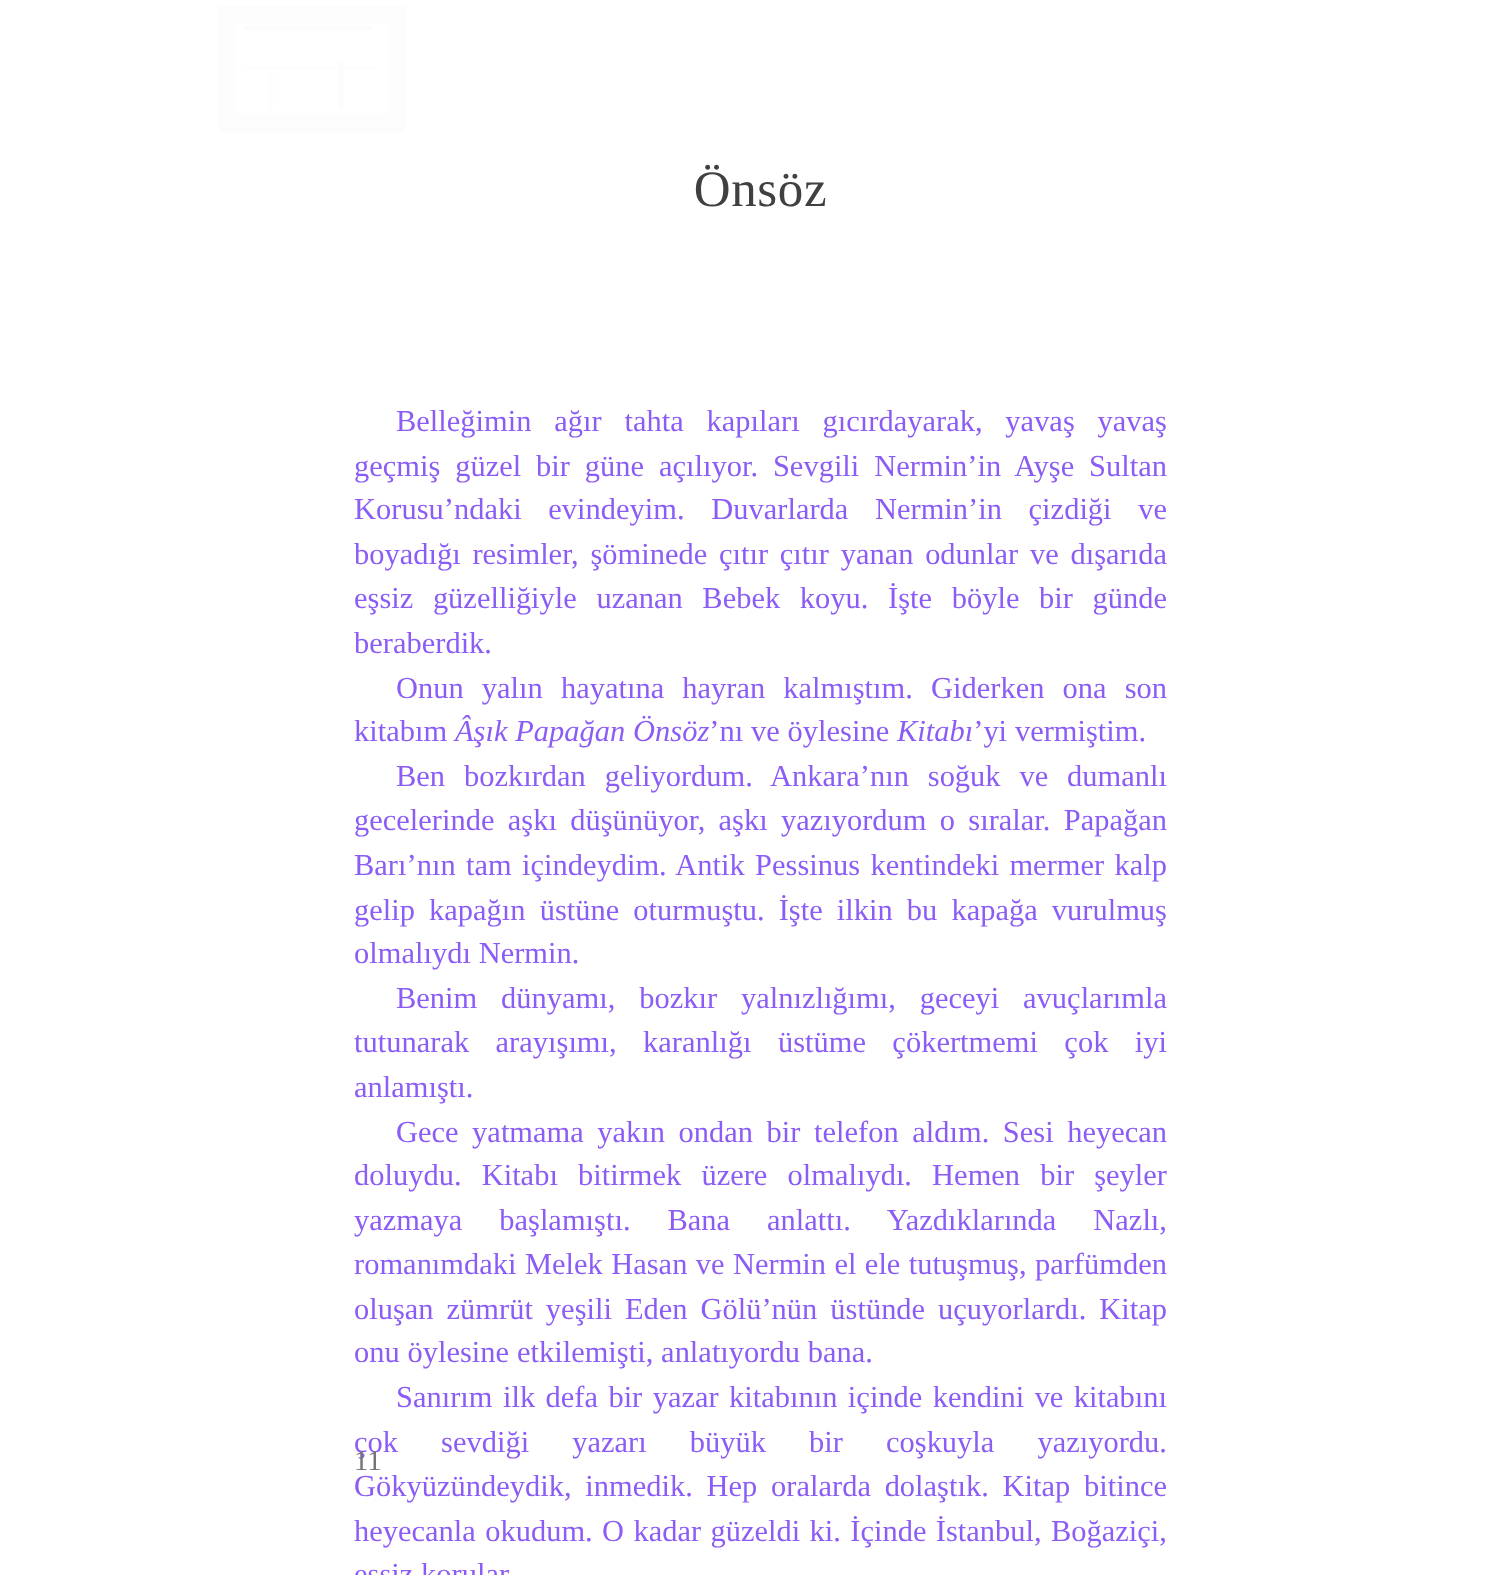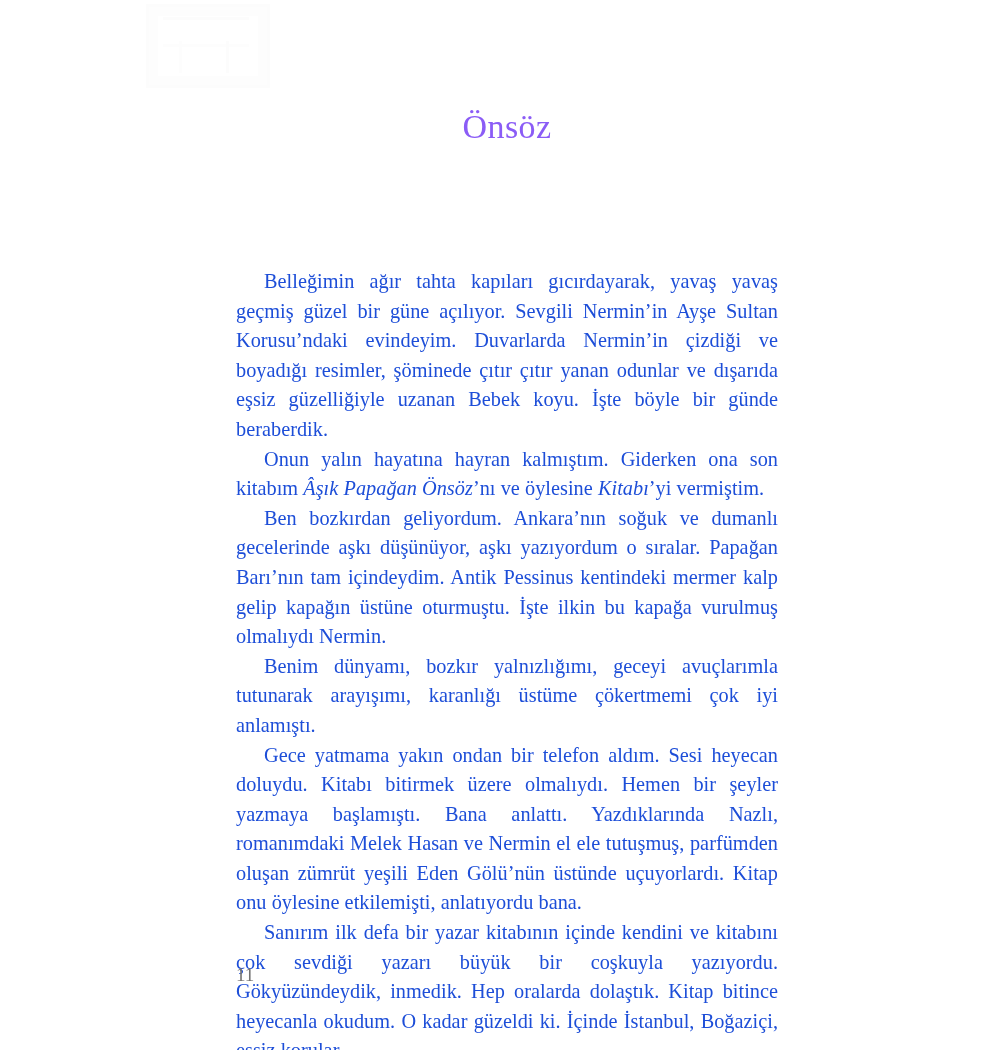--- a/index.html
+++ b/index.html
@@ -62,40 +62,40 @@
   .chapter-title {
     position: absolute;
     left: 236px;
     top: 82px;
     width: 542px;
     text-align: center;
     font-size: 34px;
     line-height: 44px;
     font-weight: 400;
     letter-spacing: 0.4px;
-    color: #8b5cf6;
+    color: #404040;
   }
 
   .text-block {
     position: absolute;
     left: 236px;
     top: 267px;
     width: 542px;
   }
 
   .para {
     margin: 0;
     text-indent: 28px;
     text-align: justify;
     text-justify: inter-word;
     font-size: 20.3px;
     line-height: 29.6px;
     letter-spacing: 0.02px;
     word-spacing: 0.1px;
-    color: #1d4ed8;
+    color: #8b5cf6;
     hyphens: manual;
   }
 
   .para i, .para em {
     font-style: italic;
   }
 
   .folio {
     position: absolute;
     left: 236px;

